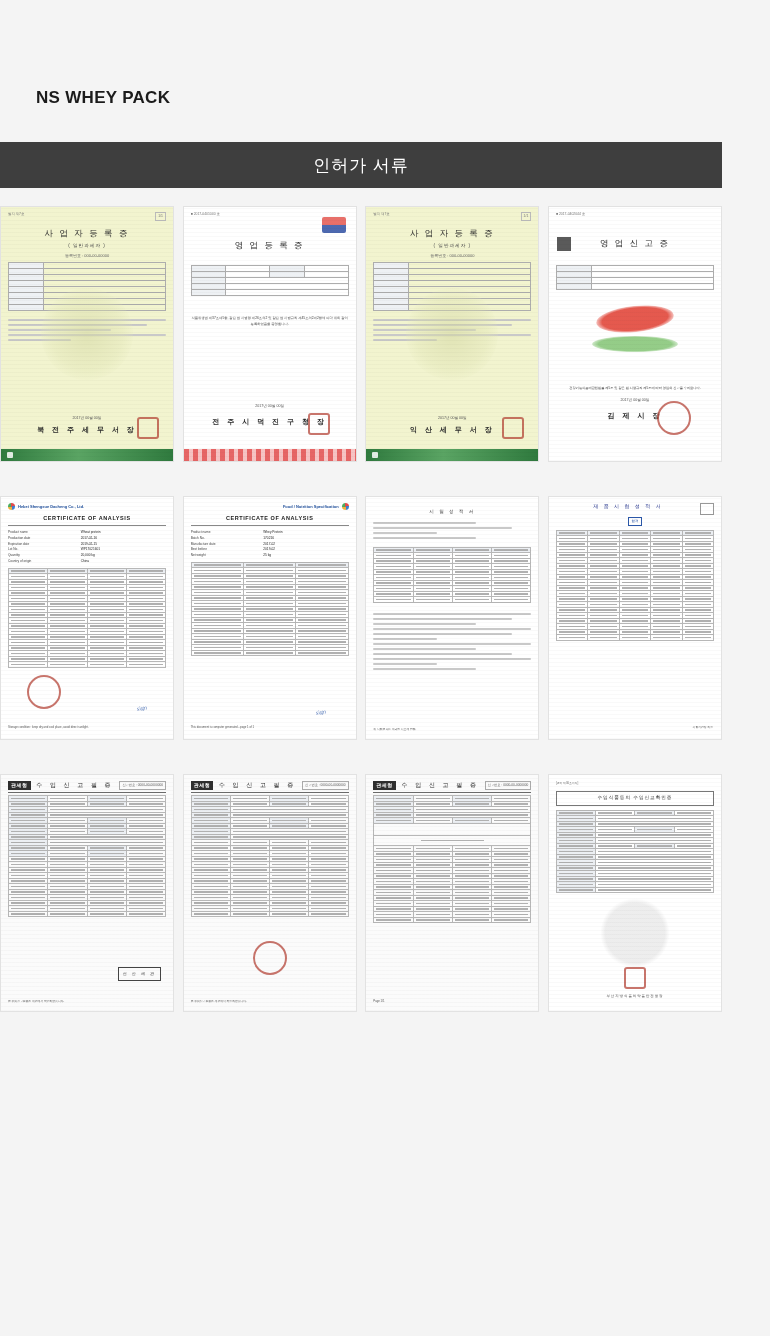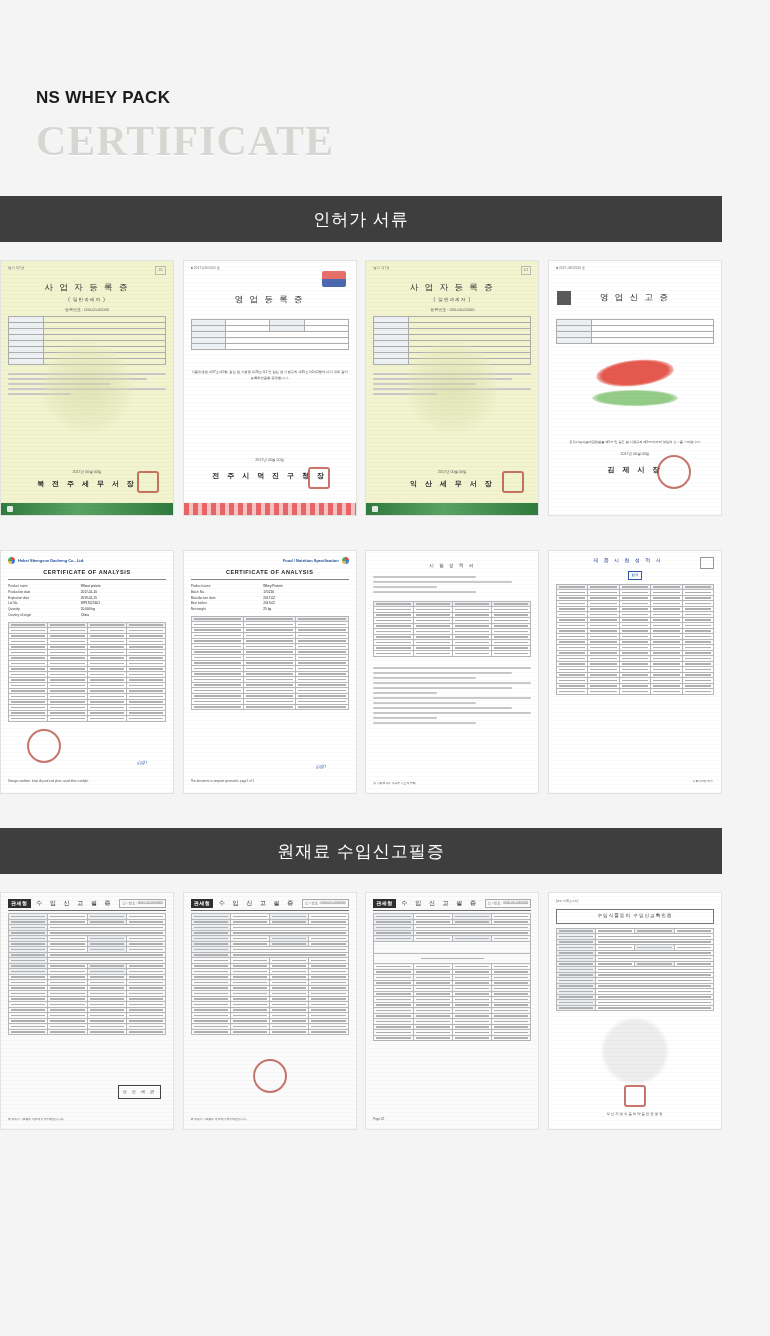--- a/index.html
+++ b/index.html
@@ -330,21 +330,20 @@
     opacity: .8;
   }
 </style>
 </head>
 <body>
 
 <div class="page">
 
   <div class="header">
     <div class="brand">NS WHEY PACK</div>
-    <div class="cert-word">CERTIFICATE</div>
   </div>
 
   <div class="section">
     <div class="section-bar">인허가 서류</div>
     <div class="thumbs">
 
       <div class="thumb">
         <div class="doc yellow">
           <div class="seal-bg"></div>
           <div class="corner-left">별지 제7호</div>
@@ -1594,21 +1593,20 @@
             </table>
           <div style="position:absolute; right:8px; bottom:10px; font-size:2.8px; color:#555;">시험기관장 직인</div>
           <div class="noise"></div>
         </div>
       </div>
 
     </div>
   </div>
 
   <div class="section">
-    <div class="section-bar">원재료 수입신고필증</div>
     <div class="thumbs wide">
 
       <div class="thumb">
         <div class="doc grey">
           <div class="customs-hdr">
             <span class="cname">관세청</span>
             <span class="ctitle">수 입 신 고 필 증</span>
             <span class="cno">신고번호 : 0000-00-0000000</span>
           </div>
           <table class="tbl" style="margin-top:2px">

